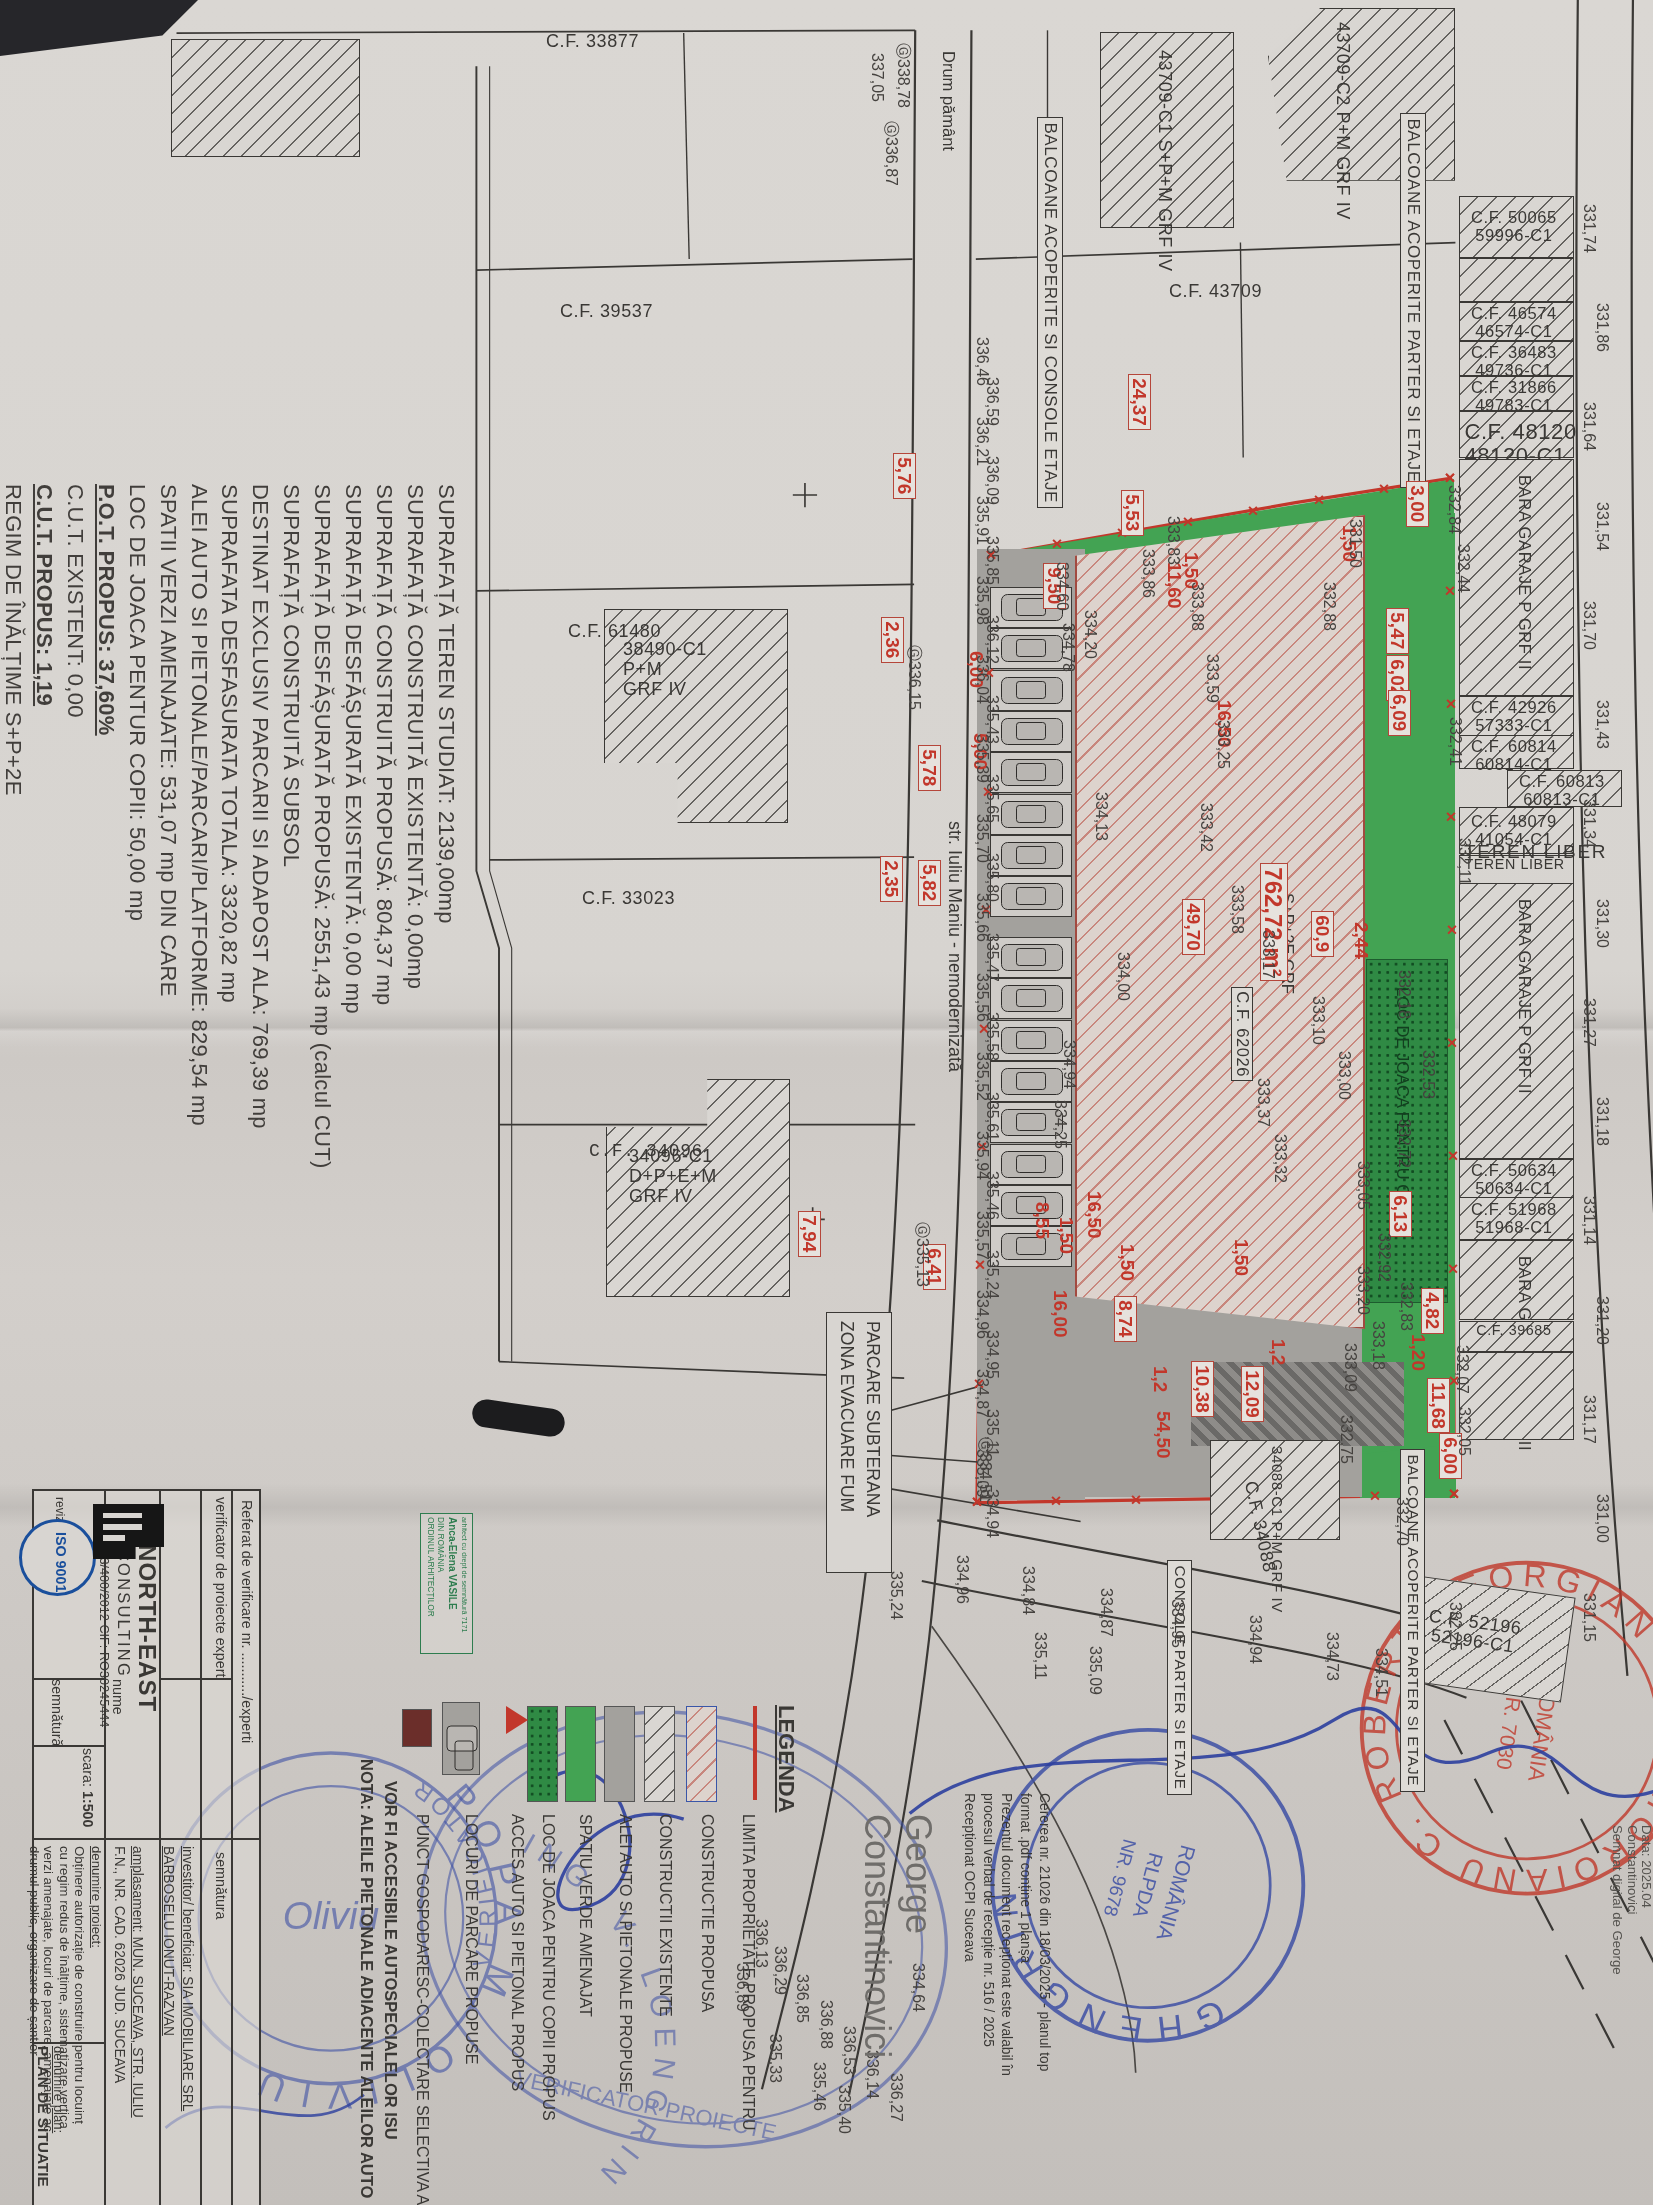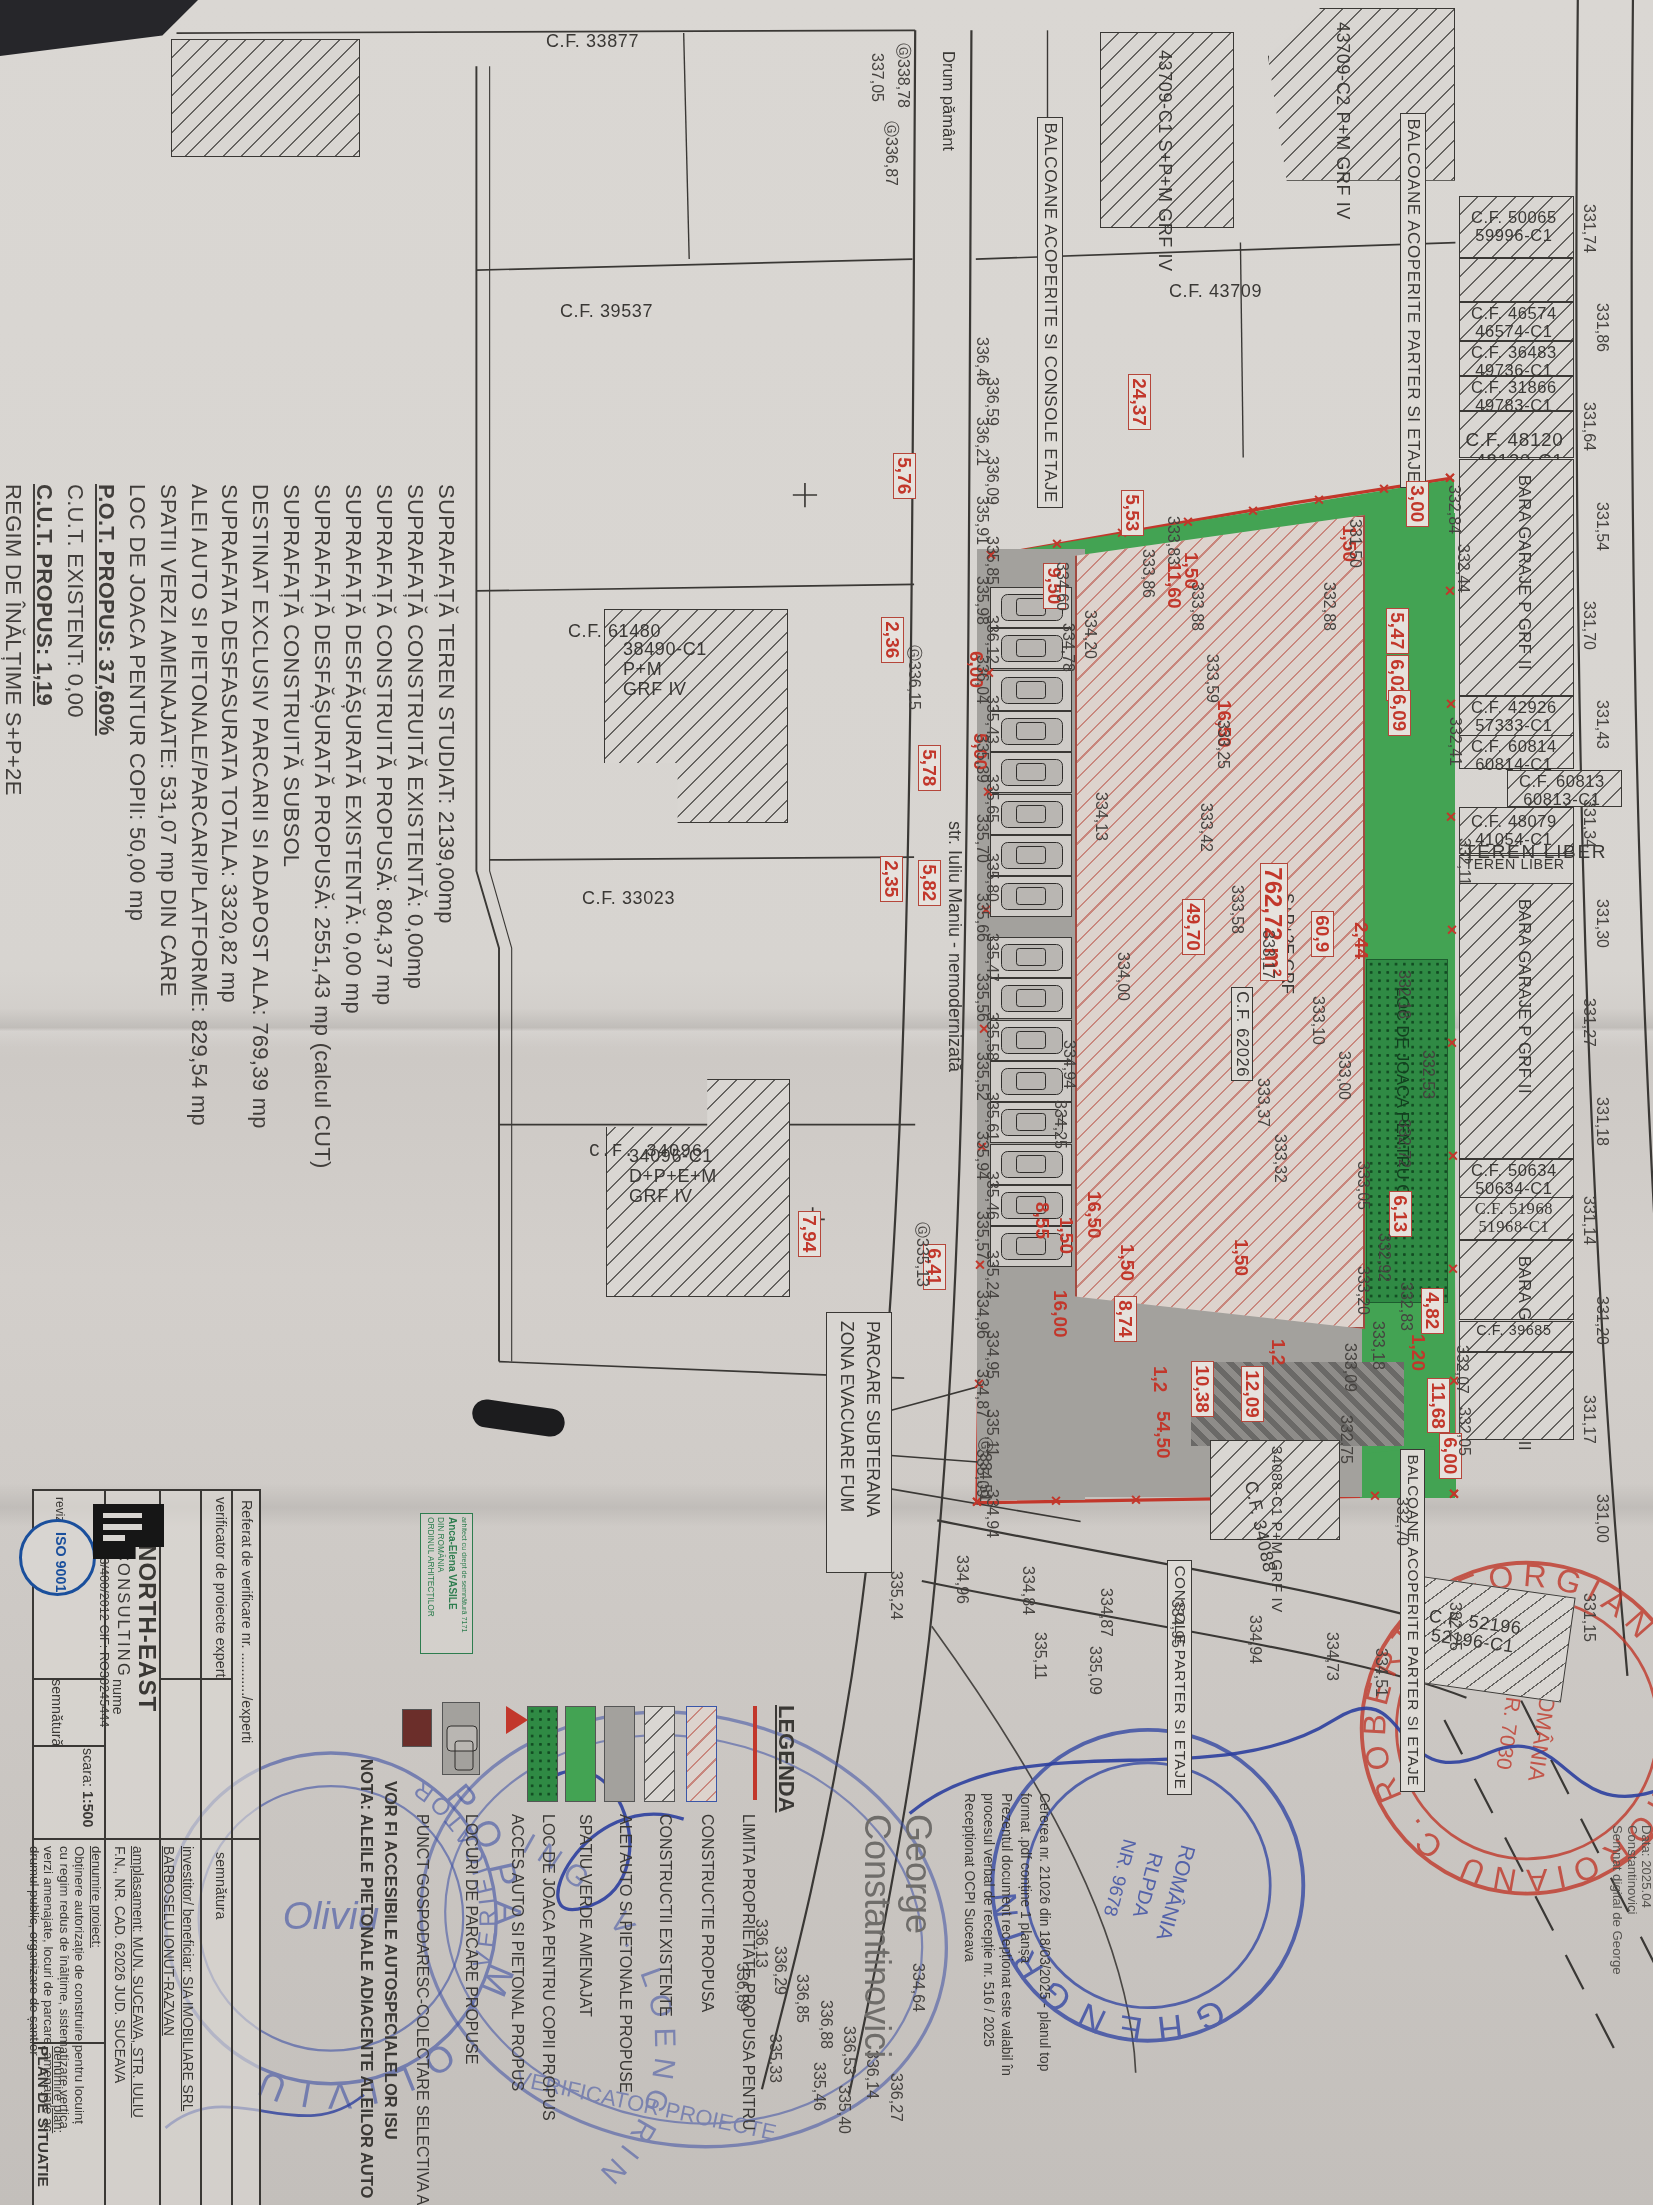--- a/index.html
+++ b/index.html
@@ -263,21 +263,21 @@
           <div>49736-C1</div>
         </div>
       </div>
       <div class="hatchbk" style="position:absolute;left:0;top:376px;width:100%;height:35px;border:1.7px solid #3a3835;box-sizing:border-box;">
         <div class="hz cf" style="left:4.4px;top:1.1px;width:99px;font-size:16.5px;">
           <div>C.F. 31866</div>
           <div>49783-C1</div>
         </div>
       </div>
       <div class="hatchbk" style="position:absolute;left:0;top:411px;width:100%;height:47px;border:1.7px solid #3a3835;box-sizing:border-box;">
-        <div class="hz cf" style="left:4.4px;top:18px;width:99px;font-size:19px;text-align:right;">
+        <div class="hz cf" style="left:4.4px;top:8px;width:99px;font-size:22px;">
           <div>C.F. 48120</div>
           <div>48120-C1</div>
         </div>
       </div>
       <div class="hatchbk" style="position:absolute;left:0;top:459px;width:100%;height:237px;border:1.7px solid #3a3835;box-sizing:border-box;">
         <div class="vt cf" style="left:73px;top:15.4px;font-size:16.5px;">BARA GARAJE P GRF II</div>
       </div>
       <div class="hatchbk" style="position:absolute;left:0;top:696px;width:100%;height:40px;border:1.7px solid #3a3835;box-sizing:border-box;">
         <div class="hz cf" style="left:4.4px;top:1.1px;width:99px;font-size:16.5px;">
           <div>C.F. 42926</div>
@@ -310,21 +310,21 @@
       <div class="hatchbk" style="position:absolute;left:0;top:883px;width:100%;height:276px;border:1.7px solid #3a3835;box-sizing:border-box;">
         <div class="vt cf" style="left:73px;top:15.4px;font-size:16.5px;">BARA GARAJE P GRF II</div>
       </div>
       <div class="hatchbk" style="position:absolute;left:0;top:1159px;width:100%;height:39px;border:1.7px solid #3a3835;box-sizing:border-box;">
         <div class="hz cf" style="left:4.4px;top:1.1px;width:99px;font-size:16.5px;">
           <div>C.F. 50634</div>
           <div>50634-C1</div>
         </div>
       </div>
       <div class="hatchbk" style="position:absolute;left:0;top:1197px;width:100%;height:43px;border:1.7px solid #3a3835;box-sizing:border-box;">
-        <div class="hz cf" style="left:4.4px;top:1.7px;width:99px;font-size:16.5px;font-family:Liberation Serif, serif;">
+        <div class="hz cf" style="left:4.4px;top:1.7px;width:99px;font-size:16.5px;">
           <div>C.F. 51968</div>
           <div>51968-C1</div>
         </div>
       </div>
       <div class="hatchbk" style="position:absolute;left:0;top:1240px;width:100%;height:80px;border:1.7px solid #3a3835;box-sizing:border-box;">
         <div class="vt cf" style="left:73px;top:15.4px;font-size:16.5px;">BARA GARAJE P GRF II</div>
       </div>
       <div class="hatchbk" style="position:absolute;left:0;top:1321px;width:100%;height:31px;border:1.7px solid #3a3835;box-sizing:border-box;">
         <div class="hz cf" style="left:4.4px;top:1.1px;width:99px;font-size:14.3px;">
           <div>C.F. 39685</div>

